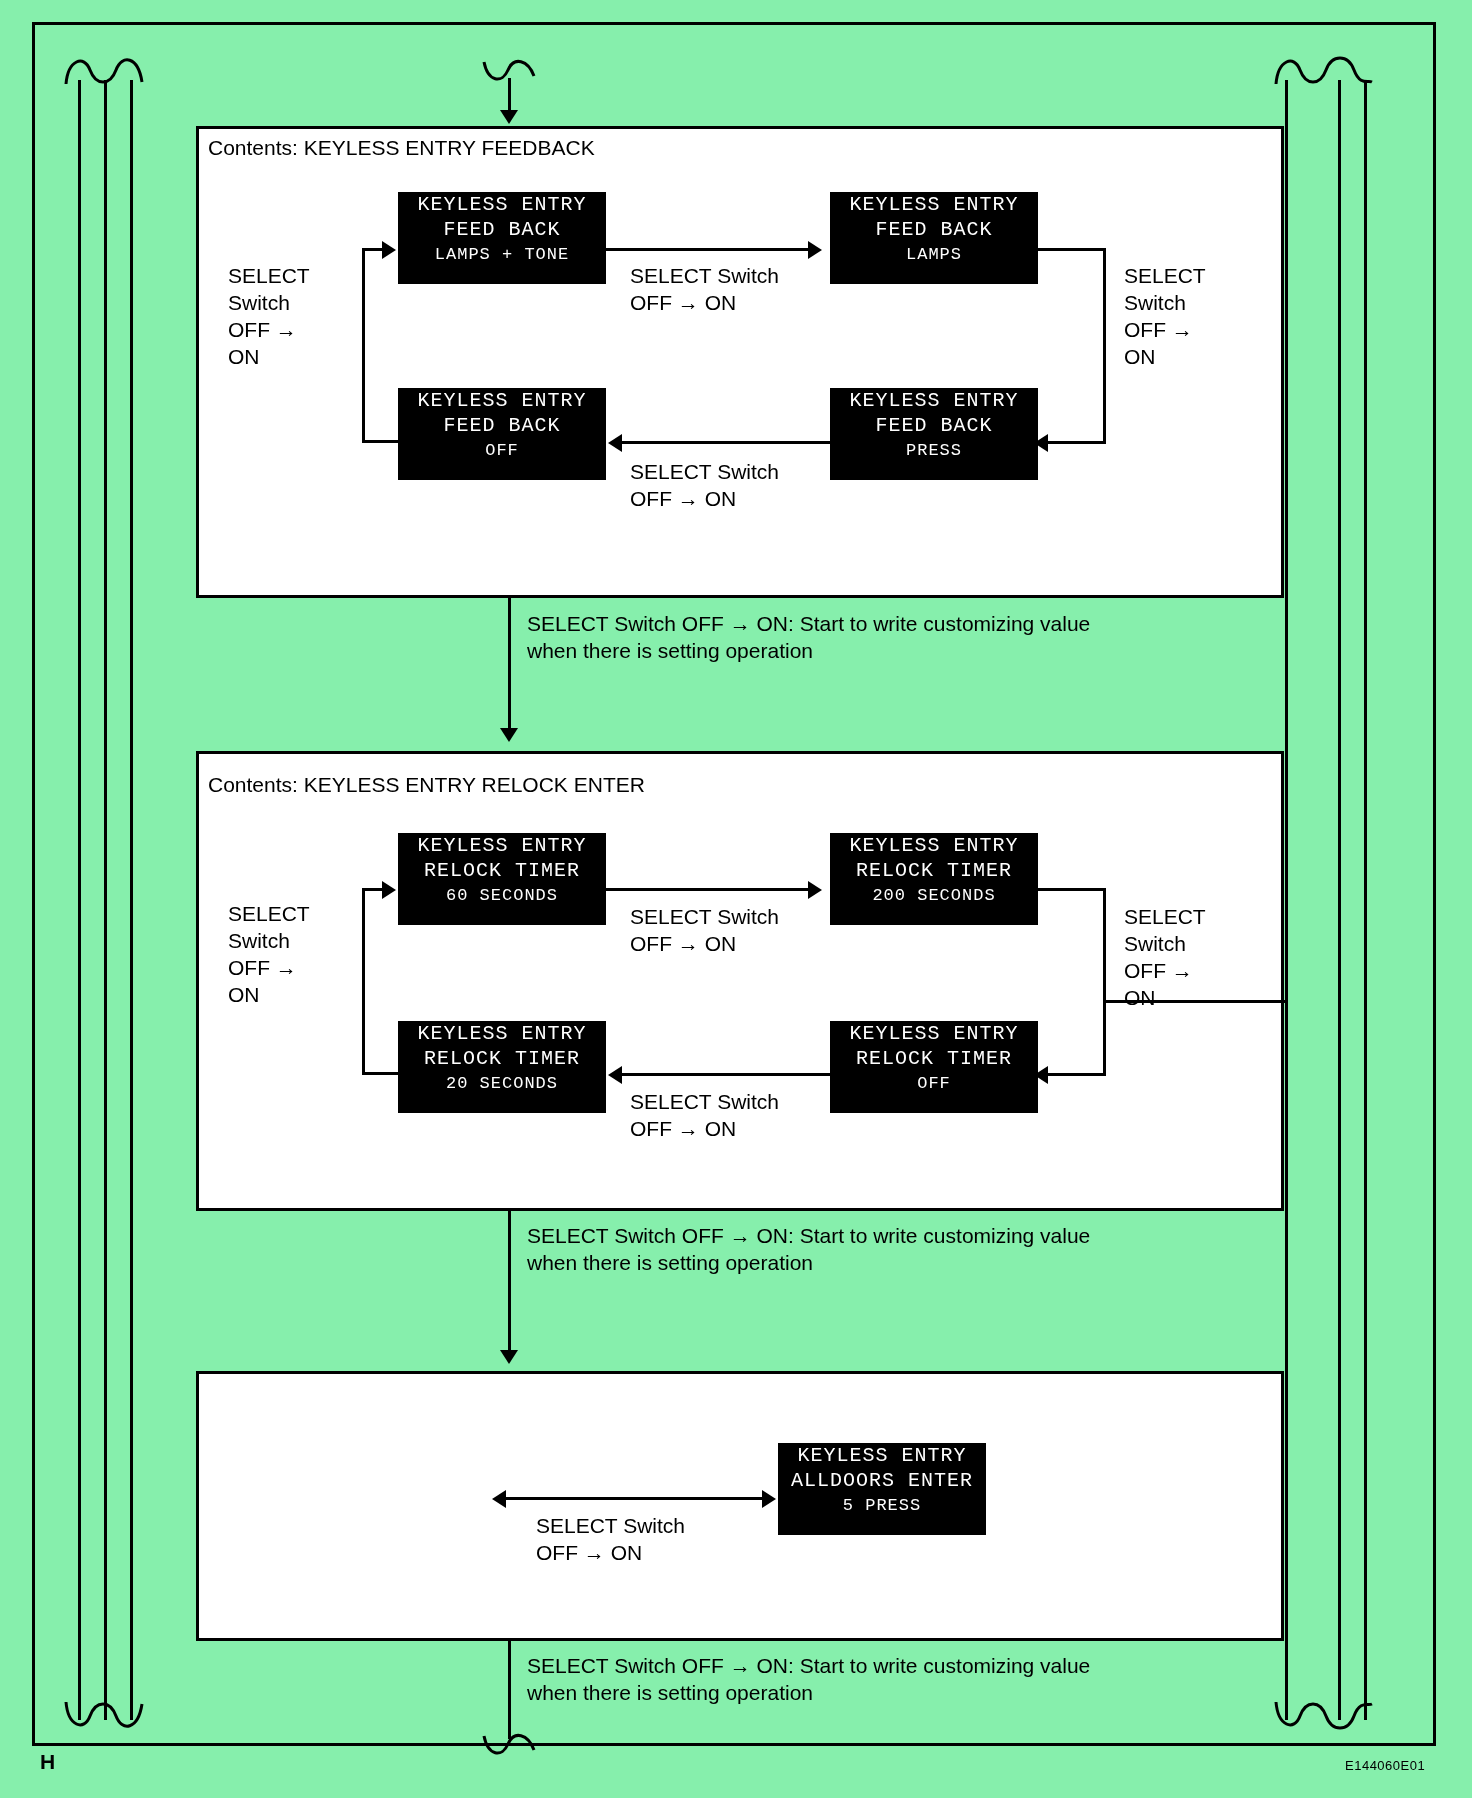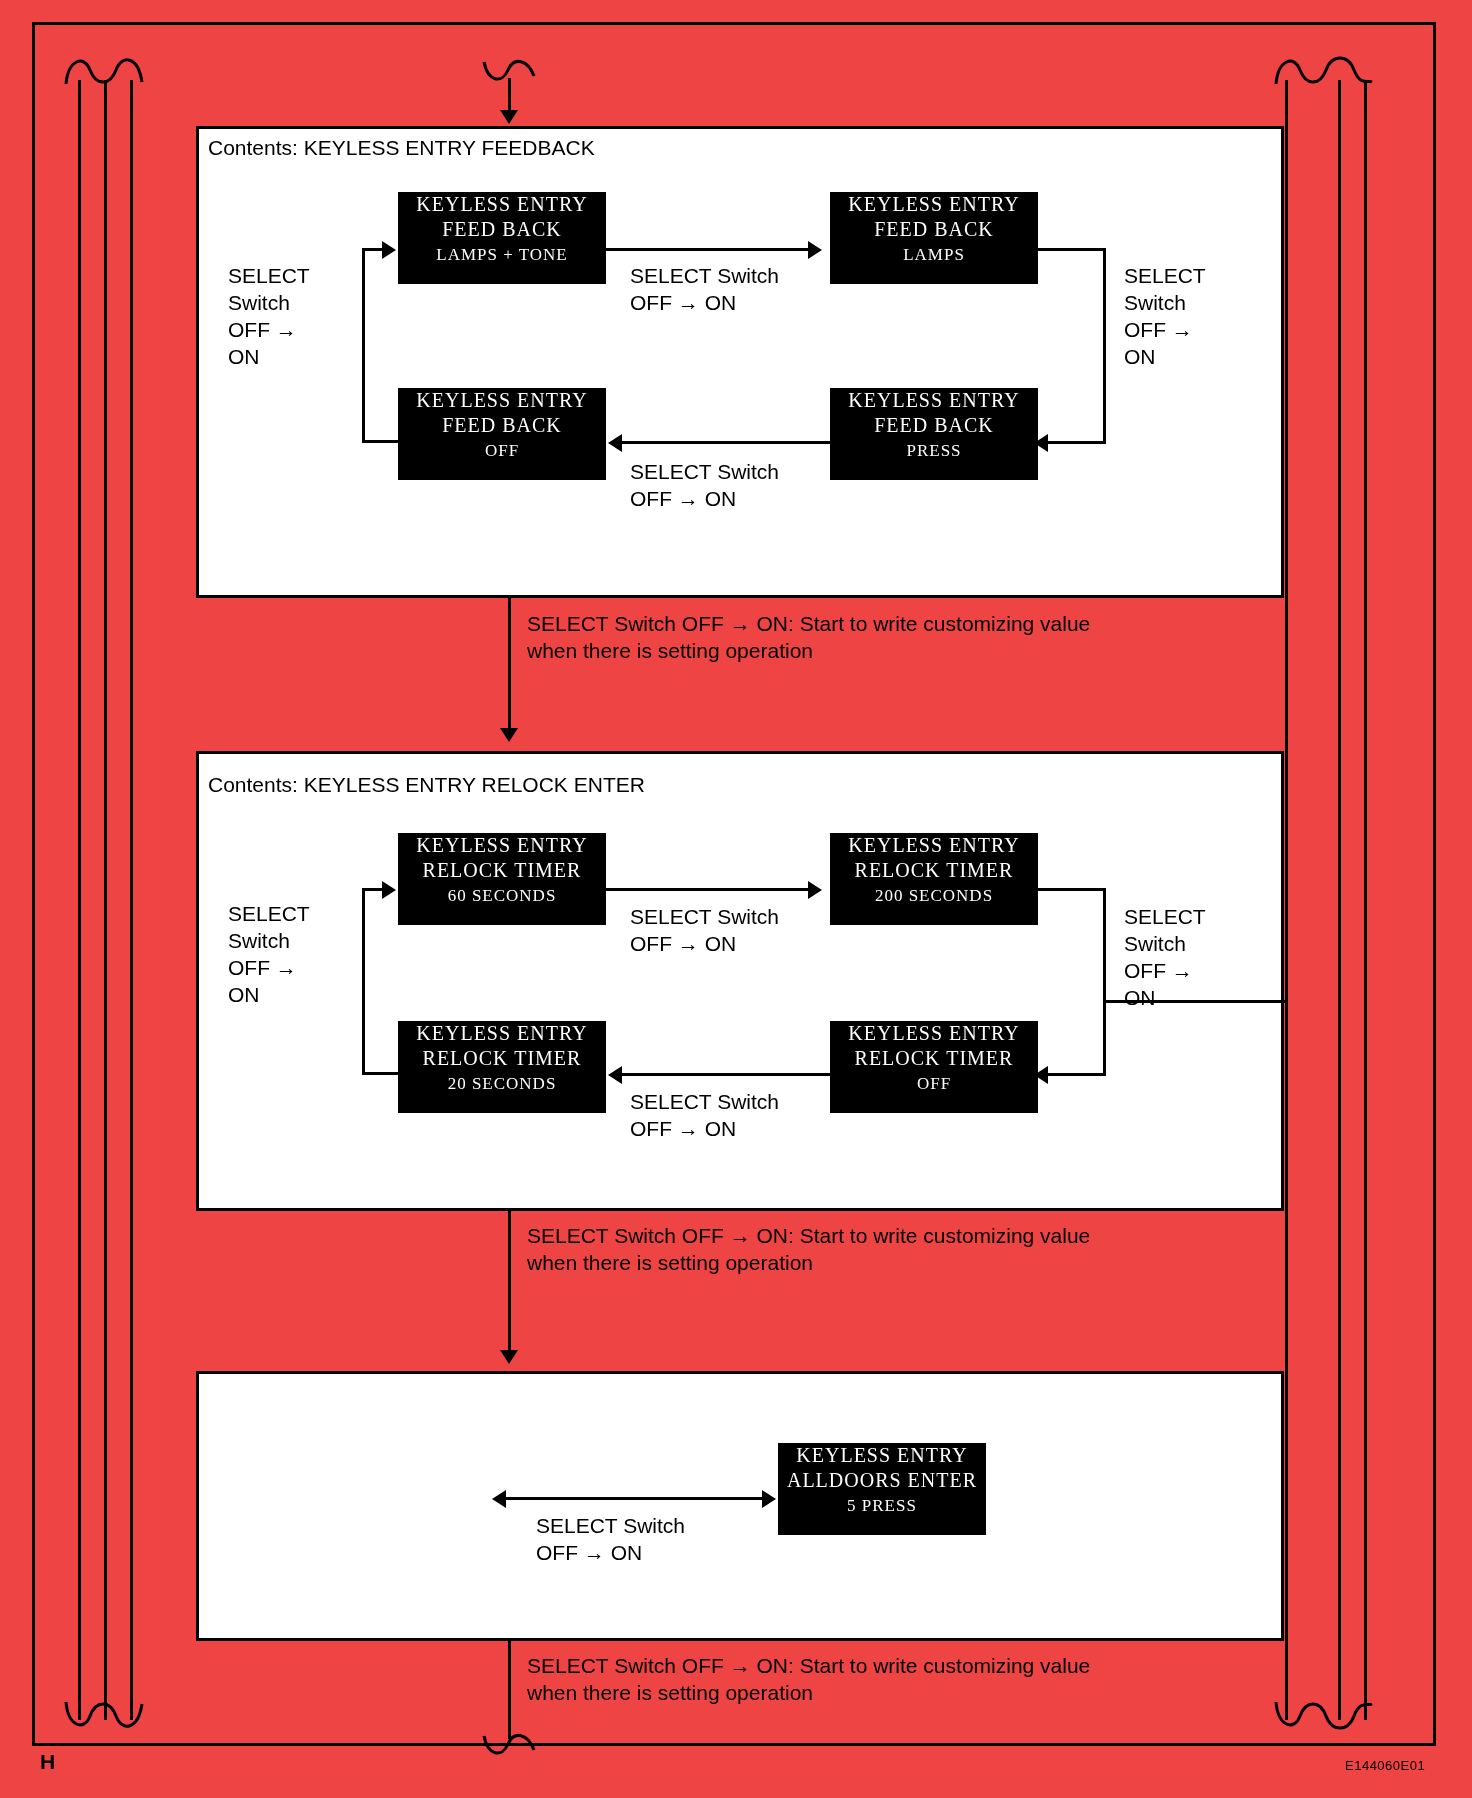--- a/index.html
+++ b/index.html
@@ -4,21 +4,21 @@
 <style>
   html,body{margin:0;padding:0;background:#ffffff;}
   body{
     font-family:"Liberation Sans", sans-serif;
     color:#000;
   }
   #page{
     position:relative;
     width:1472px;
     height:1798px;
-    background:#ef4444;
+    background:#86efac;
     overflow:hidden;
   }
   
   .outer-frame{
     position:absolute;
     left:32px; top:22px;
     width:1404px; height:1724px;
     border:3px solid #000;
     box-sizing:border-box;
   }
@@ -43,21 +43,21 @@
     font-size:21px;
     white-space:nowrap;
   }
   
   .lcd{
     position:absolute;
     background:#000;
     color:#fff;
     box-sizing:border-box;
     padding:0;
-    font-family:Liberation Serif, serif;
+    font-family:Liberation Mono, monospace;
   }
   .lcd .l1,.lcd .l2{
     text-align:center;
     letter-spacing:1px;
     font-size:20px;
     line-height:25px;
     white-space:nowrap;
   }
   .lcd .l3{
     background:#fff;

